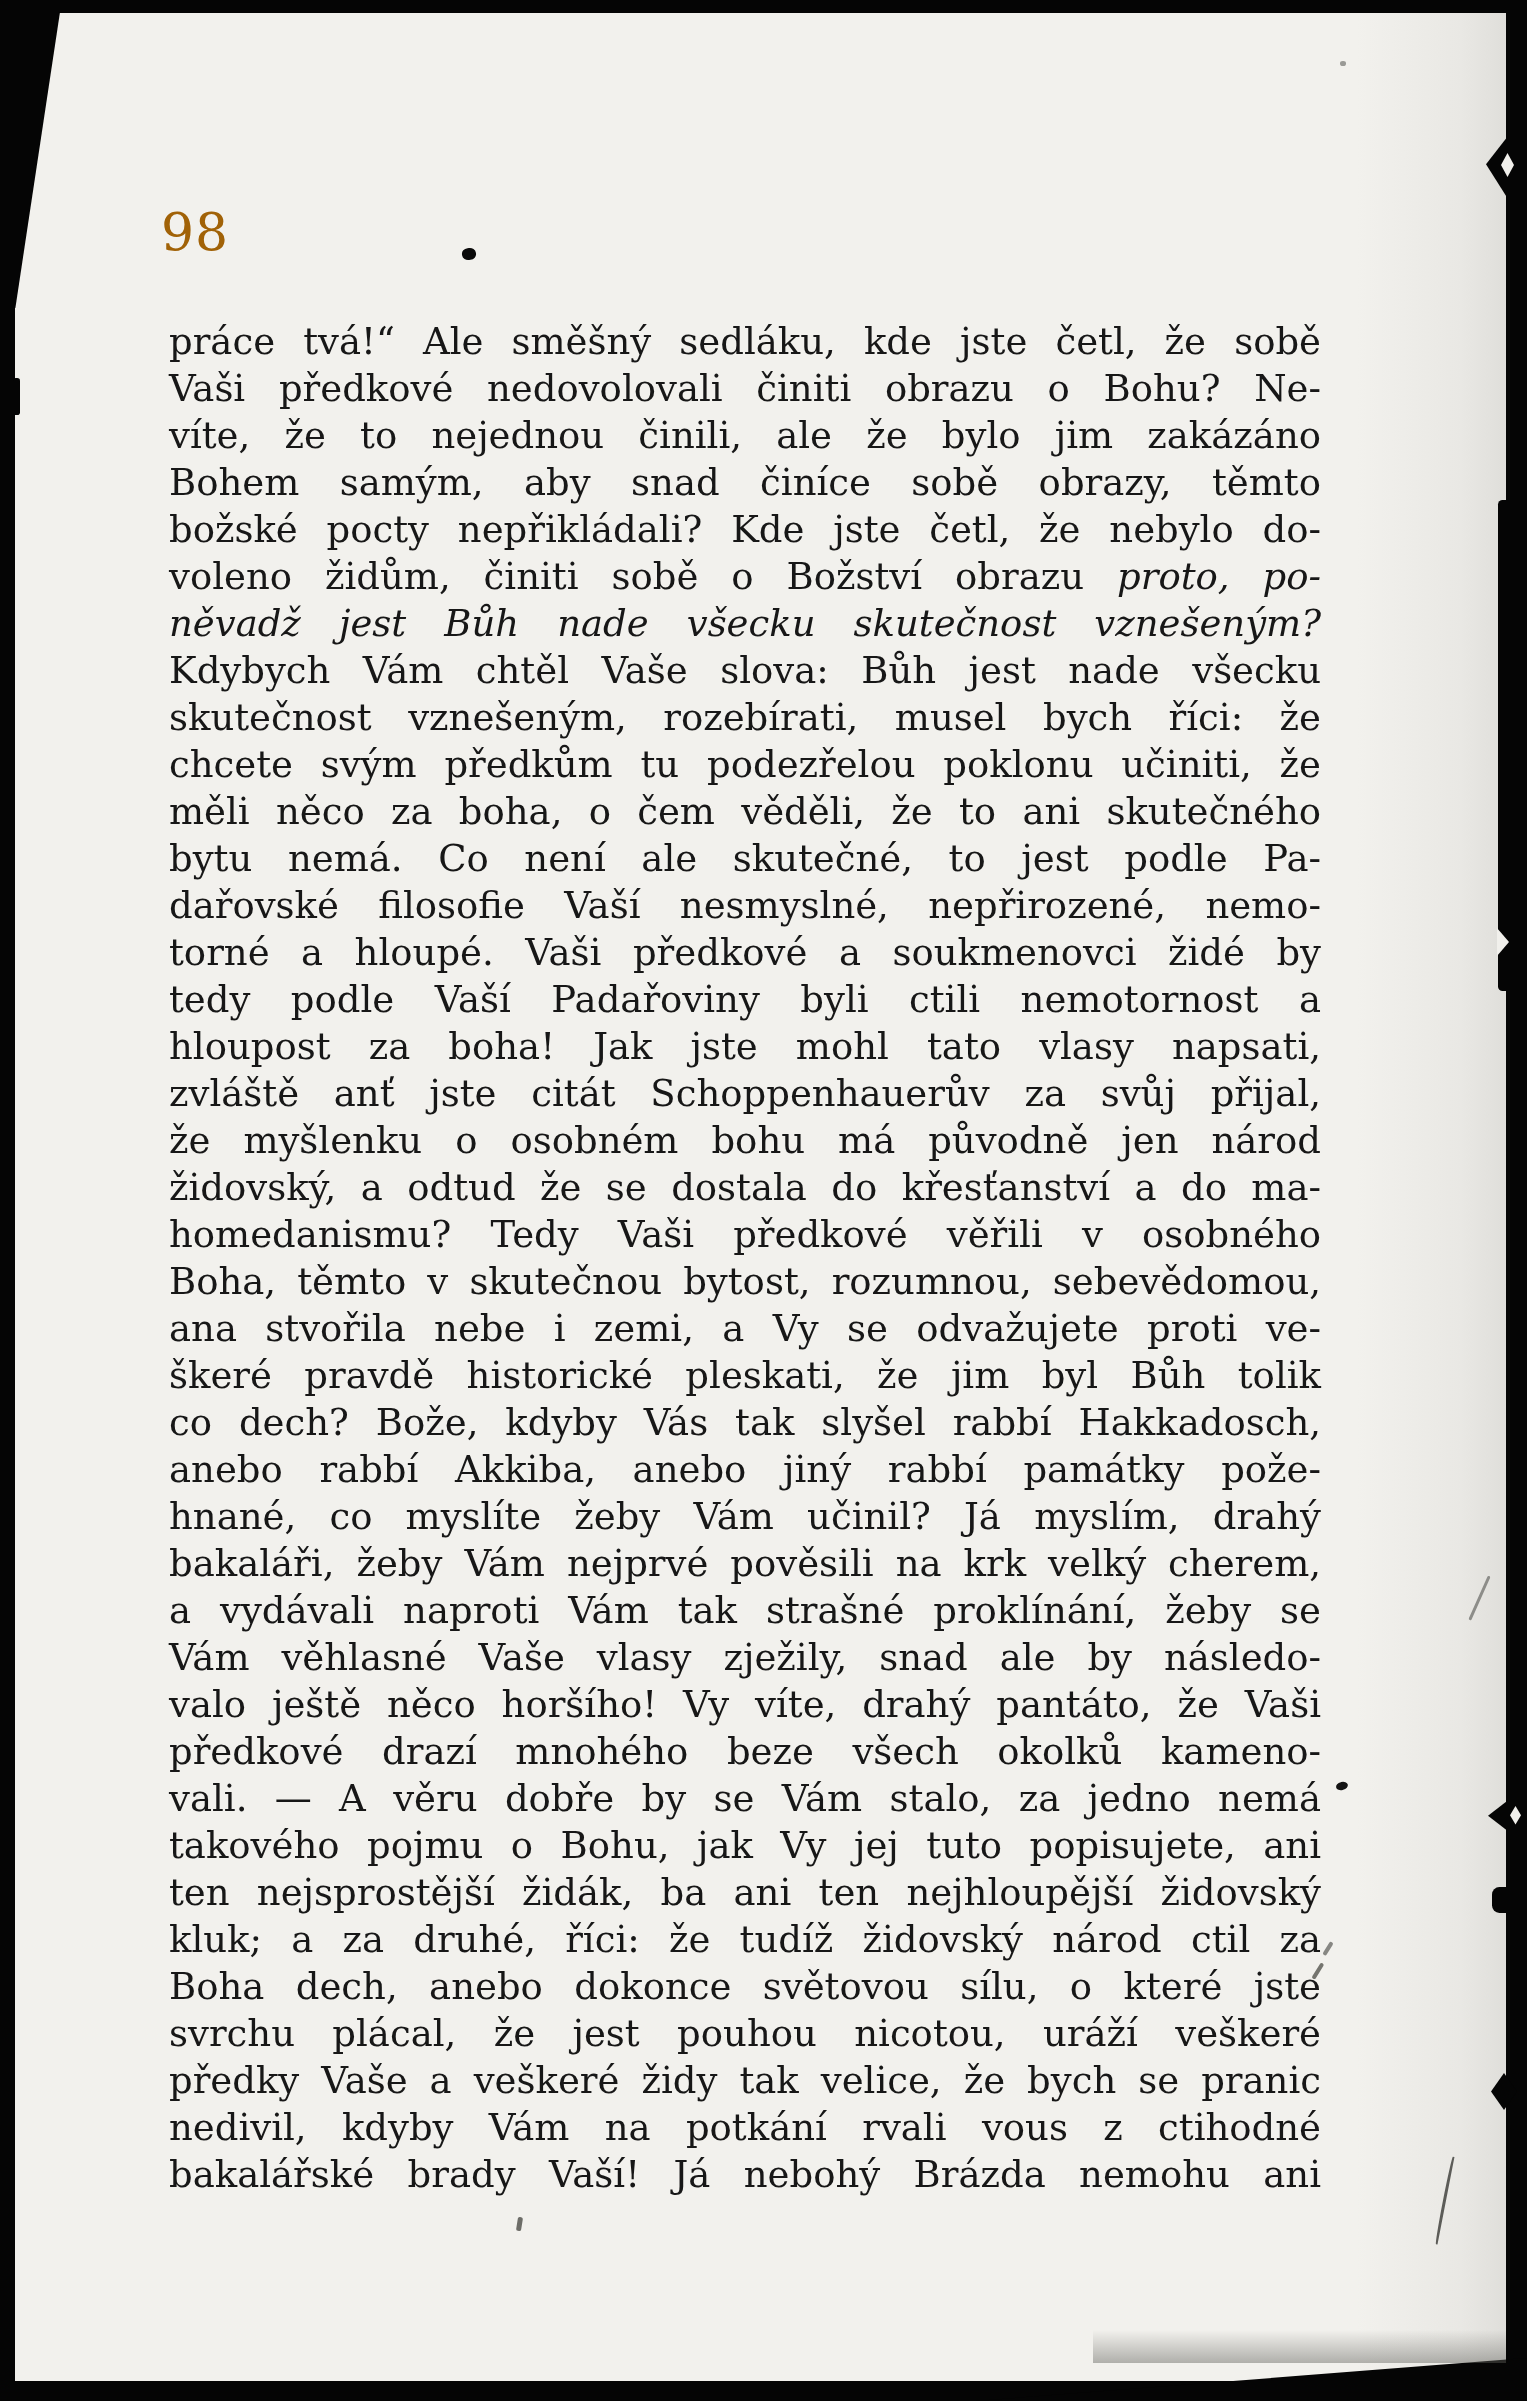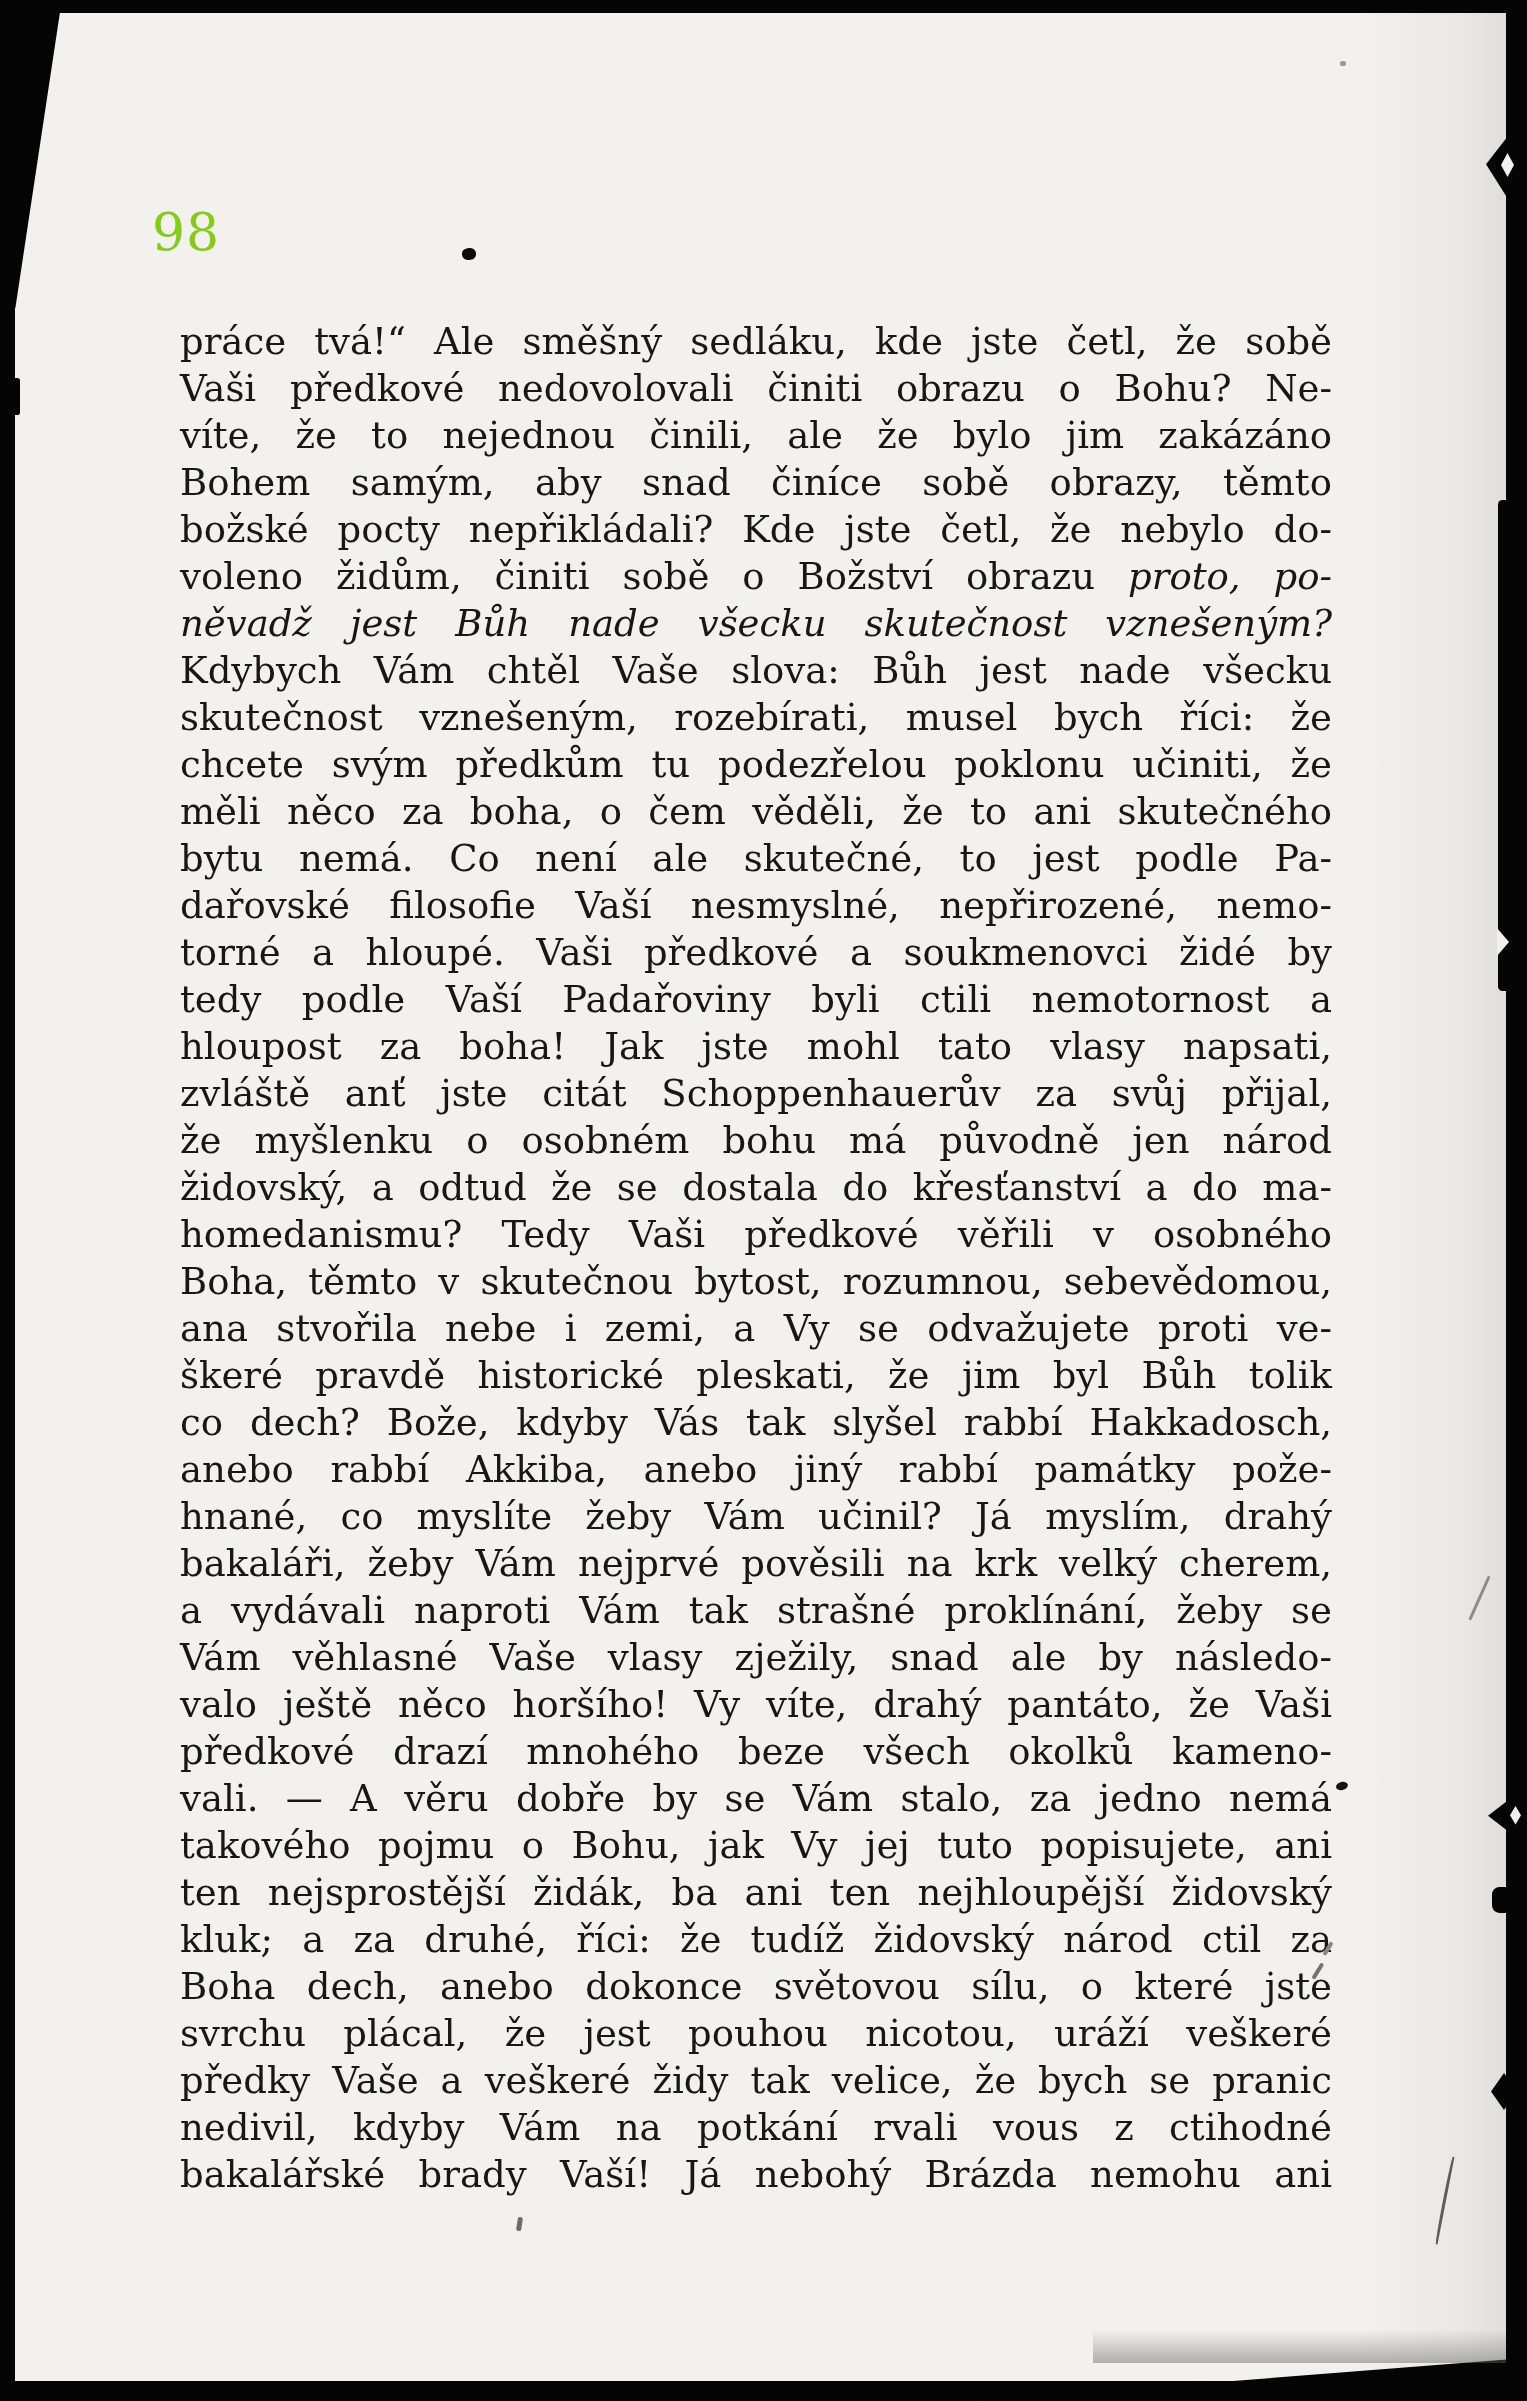--- a/index.html
+++ b/index.html
@@ -30,24 +30,24 @@
       clip-path:polygon(50% 0,100% 50%,50% 100%,0 50%);}
   .bulge{left:1492px;top:1887px;width:16.7px;height:26px;border-radius:7.4px 0 0 7.4px;}
   .diamond{left:1491px;top:2073px;width:26px;height:37px;
       clip-path:polygon(50% 0,100% 50%,50% 100%,0 50%);}
   .bottom-wedge{left:963px;top:2358px;width:564px;height:44px;
       clip-path:polygon(0 100%,100% 0,100% 100%);}
   .bottom-shade{position:absolute;left:1093px;top:2330px;width:413px;height:33px;
       background:linear-gradient(180deg,rgba(120,120,115,0) 0%,rgba(95,95,90,.45) 100%);}
   .left-bump{left:13px;top:378px;width:6.5px;height:37px;border-radius:2.8px;}
   
-  .page-number{position:absolute;left:152px;top:202px;font-size:52px;color:#84cc16;
+  .page-number{position:absolute;left:161px;top:202px;font-size:52px;color:#a16207;
       letter-spacing:0.9px;}
   
-  .textblock{position:absolute;left:180px;top:318px;width:1152px;
+  .textblock{position:absolute;left:169px;top:318px;width:1152px;
       font-size:37px;line-height:47px;color:#171717;}
   .line{text-align:justify;text-align-last:justify;text-justify:inter-word;height:47px;
       white-space:normal;}
   .line em{font-style:italic;}
   
   .mark{position:absolute;}
   .ink-dot{left:462px;top:248px;width:14px;height:12px;background:#0a0a0a;border-radius:45%;
       transform:rotate(-8deg);}
   .dot-right{left:1336px;top:1782px;width:12px;height:8.3px;background:#141414;border-radius:50%;
       transform:rotate(-14deg);}

